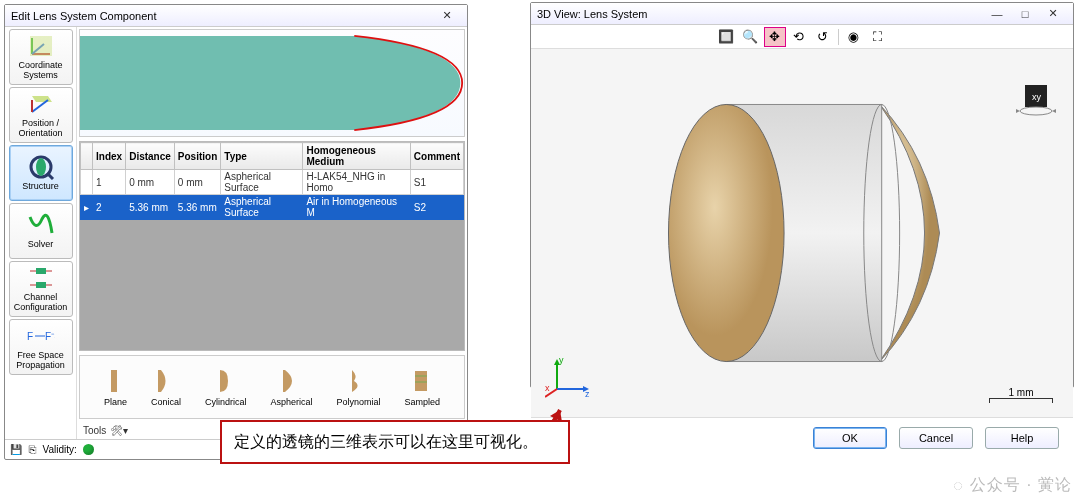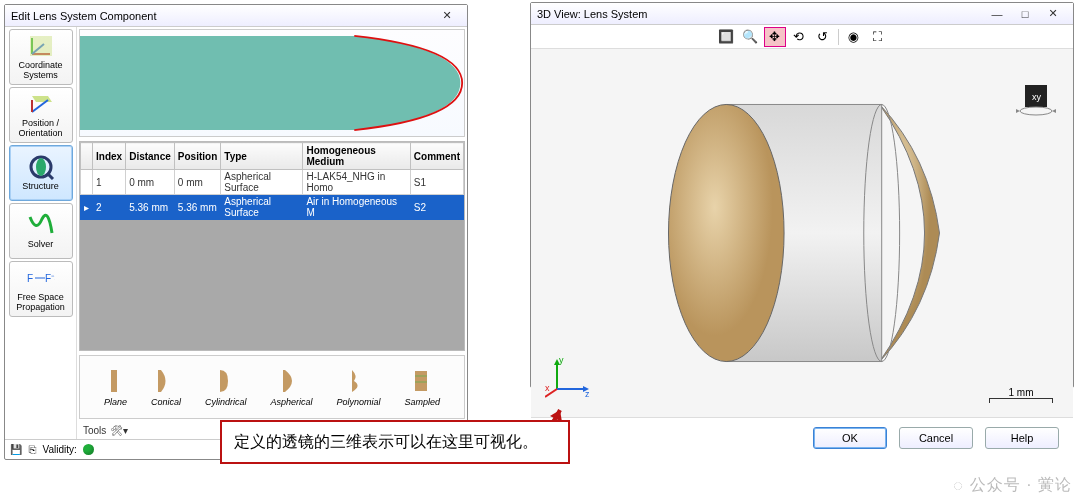--- a/index.html
+++ b/index.html
@@ -17,21 +17,21 @@
   .icon-box { width:28px; height:26px; display:flex; align-items:center; justify-content:center; }
   .main-area { flex:1; display:flex; flex-direction:column; }
   .preview { height:108px; background:linear-gradient(#fdfdff,#f7faff); border:1px solid #ccc; margin:2px; position:relative; overflow:hidden; }
   .grid { flex:1; margin:2px; border:1px solid #bbb; background:#a9a9a9; position:relative; }
   table.data { width:100%; border-collapse:collapse; font-size:10px; background:#fff; }
   table.data th { background:linear-gradient(#fcfcfc,#e9e9e9); border:1px solid #c0c0c0; font-weight:700; padding:2px 3px; text-align:left; }
   table.data td { border:1px solid #d0d0d0; padding:1px 3px; }
   tr.row1 td { background:#fff; color:#333; }
   tr.row2 td { background:#1a62c9; color:#fff; border-color:#1a62c9; }
   .row-arrow { width:12px; text-align:center; }
-  .shape-strip { height:64px; margin:2px; border:1px solid #ccc; display:flex; align-items:center; justify-content:space-evenly; background:#fcfcfc;font-style:italic; }
+  .shape-strip { height:64px; margin:2px; border:1px solid #ccc; display:flex; align-items:center; justify-content:space-evenly; background:#fcfcfc; }
   .shape-item { display:flex; flex-direction:column; align-items:center; gap:2px; font-size:9px; }
   .shape-swatch { width:22px; height:28px; display:flex; align-items:center; justify-content:center; }
   .footer { height:20px; display:flex; align-items:center; padding:0 5px; font-size:10px; border-top:1px solid #ccc; gap:6px; }
   .tools-row { height:18px; font-size:10px; padding-left:6px; display:flex; align-items:center; color:#333; }
   
   #view-win { left:530px; top:2px; width:544px; height:386px; }
   .view-toolbar { height:24px; display:flex; align-items:center; justify-content:center; gap:2px; border-bottom:1px solid #ddd; }
   .tbtn { width:22px; height:20px; display:flex; align-items:center; justify-content:center; border:1px solid transparent; font-size:13px; }
   .tbtn.sel { background:#f6c3c7; border-color:#d08; }
   .view-canvas { height:368px; position:relative; background:#f5f5f5; }
@@ -90,20 +90,33 @@
         </span>
         <span>Structure</span>
       </div>
       <div class="side-tab">
         <span class="icon-box">
           <svg width="26" height="24">
               <path d="M2 4 Q8 20 14 6 Q20 -6 24 20" fill="none" stroke="#1fae3a" stroke-width="3"></path>
             </svg>
         </span>
         <span>Solver</span>
+      </div>
+      <div class="side-tab">
+        <span class="icon-box">
+          <svg width="26" height="24">
+              <rect x="8" y="2" width="10" height="6" fill="#2aa86b"></rect>
+              <rect x="8" y="16" width="10" height="6" fill="#2aa86b"></rect>
+              <line x1="2" y1="5" x2="8" y2="5" stroke="#b33"></line>
+              <line x1="18" y1="5" x2="24" y2="5" stroke="#b33"></line>
+              <line x1="2" y1="19" x2="8" y2="19" stroke="#b33"></line>
+              <line x1="18" y1="19" x2="24" y2="19" stroke="#b33"></line>
+            </svg>
+        </span>
+        <span>Channel Configuration</span>
       </div>
       <div class="side-tab">
         <span class="icon-box">
           <svg width="28" height="24">
               <text x="0" y="16" font-size="10" fill="#26d">F</text>
               <line x1="8" y1="12" x2="18" y2="12" stroke="#26d" marker-end="url(#a)"></line>
               <text x="18" y="16" font-size="10" fill="#26d">F⁻¹</text>
             </svg>
         </span>
         <span>Free Space Propagation</span>

